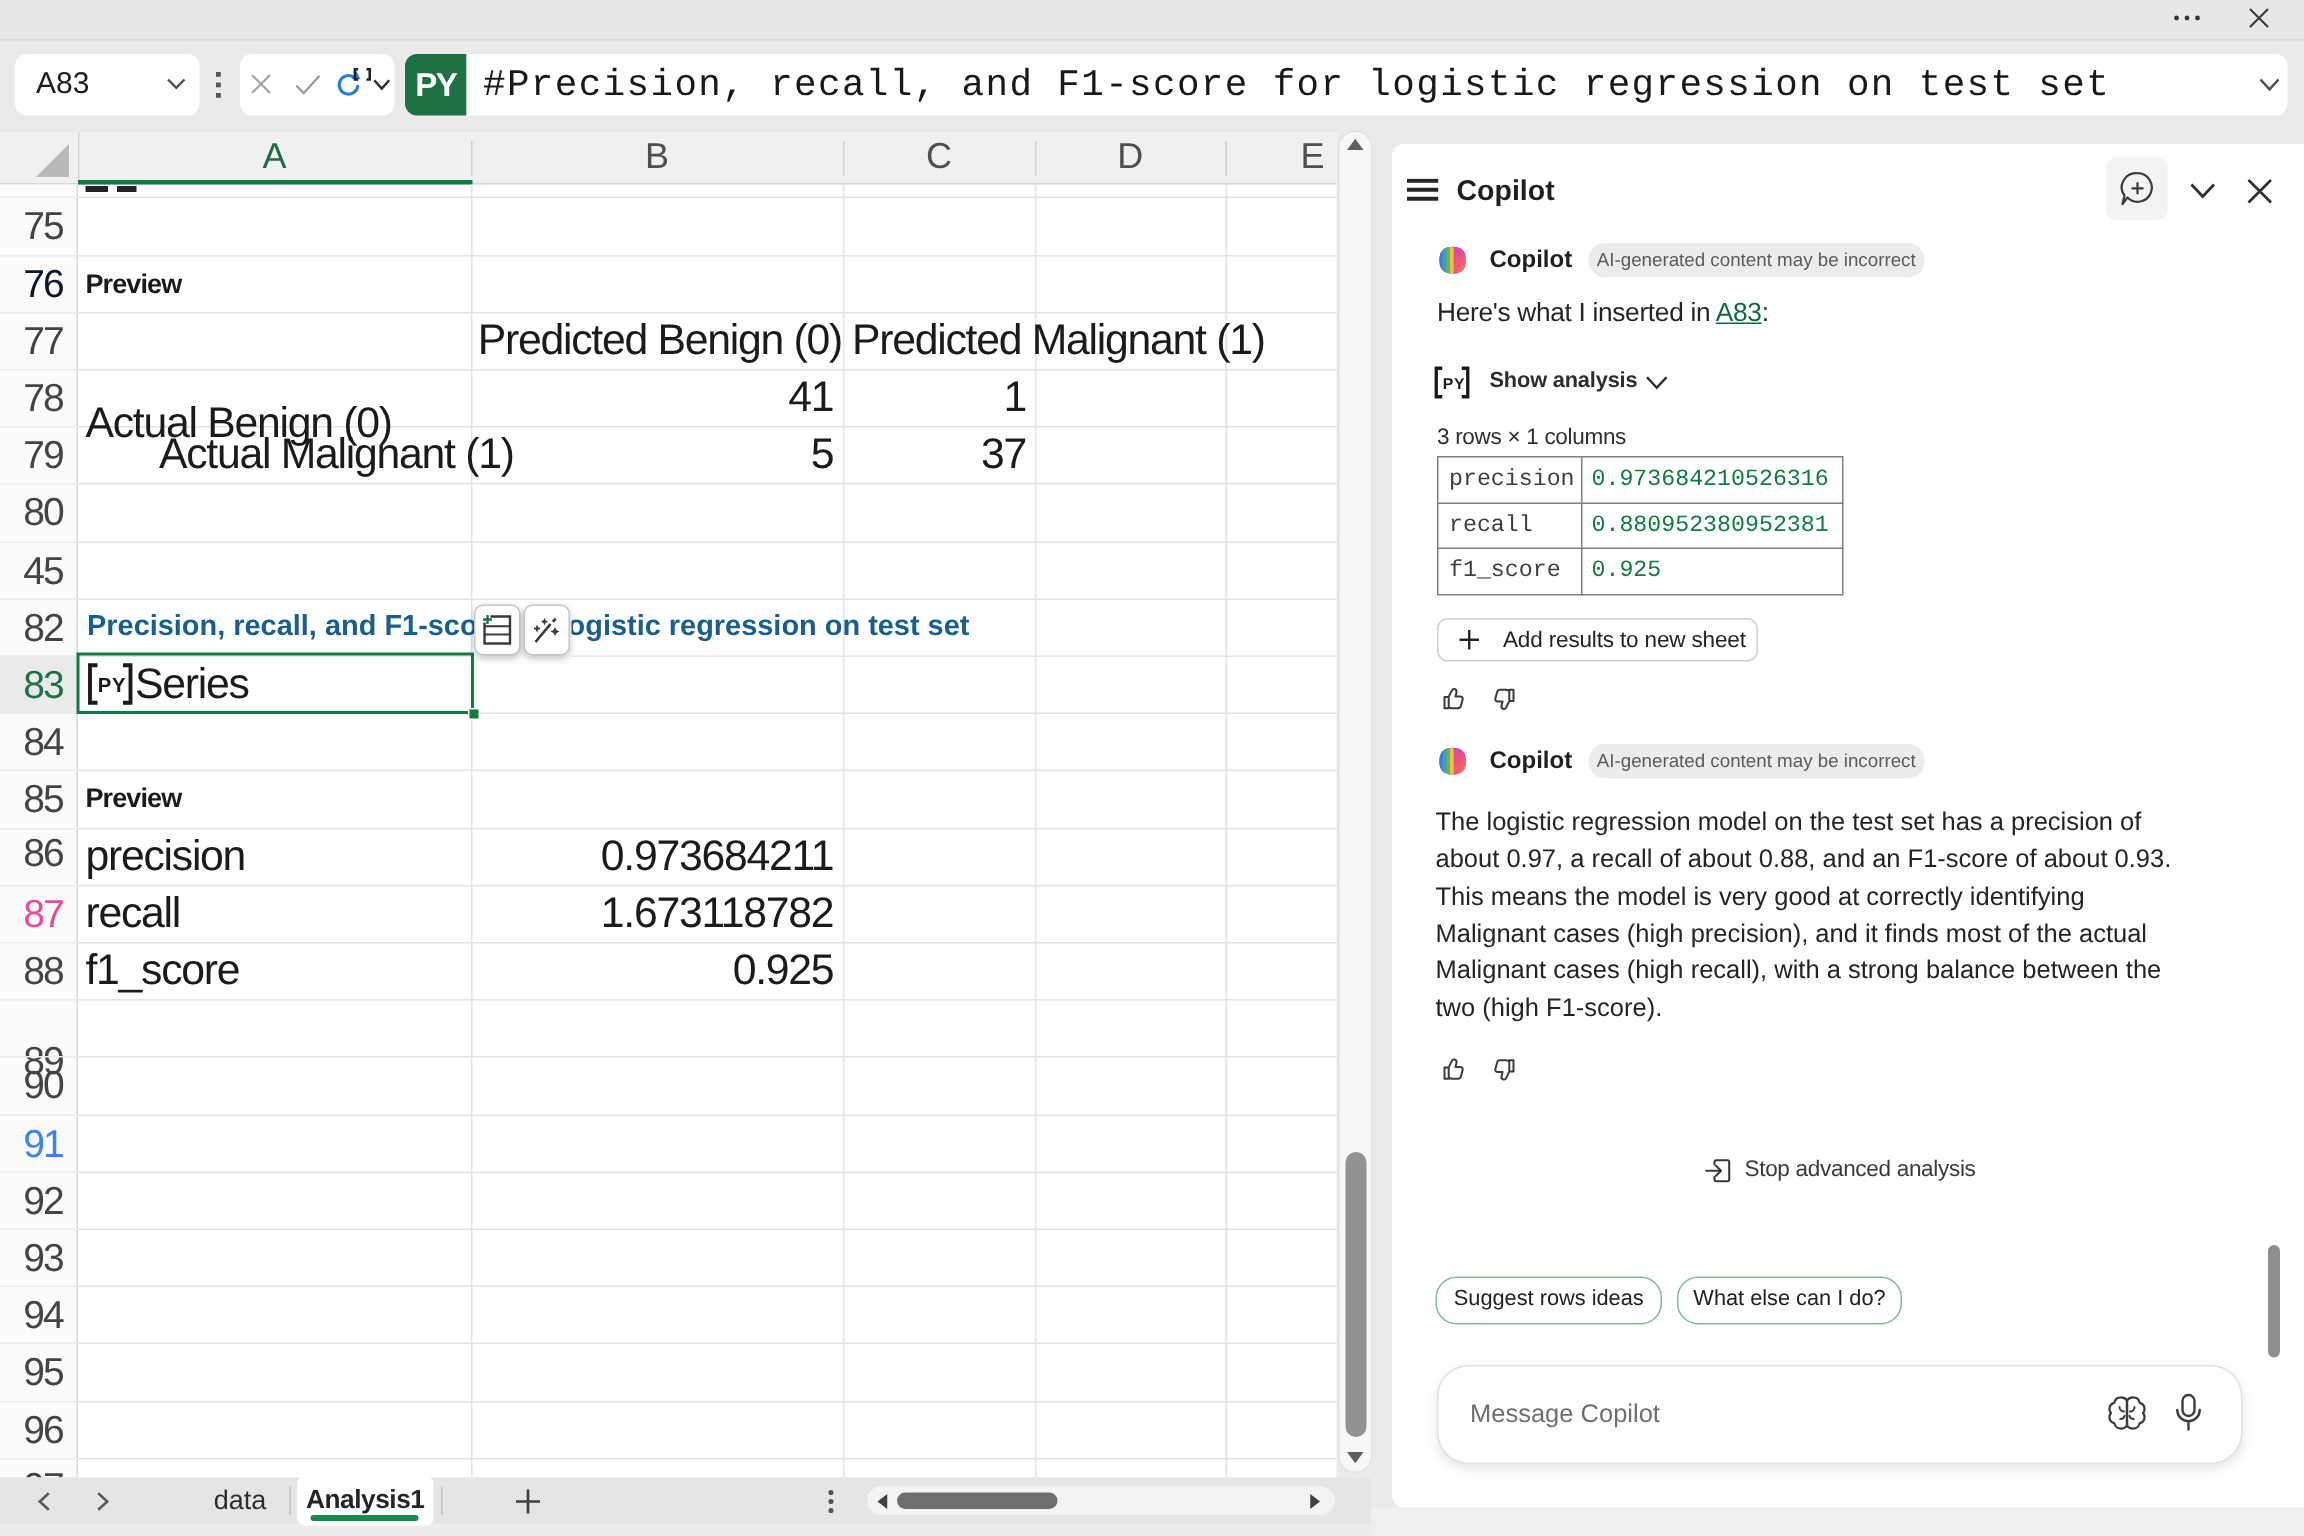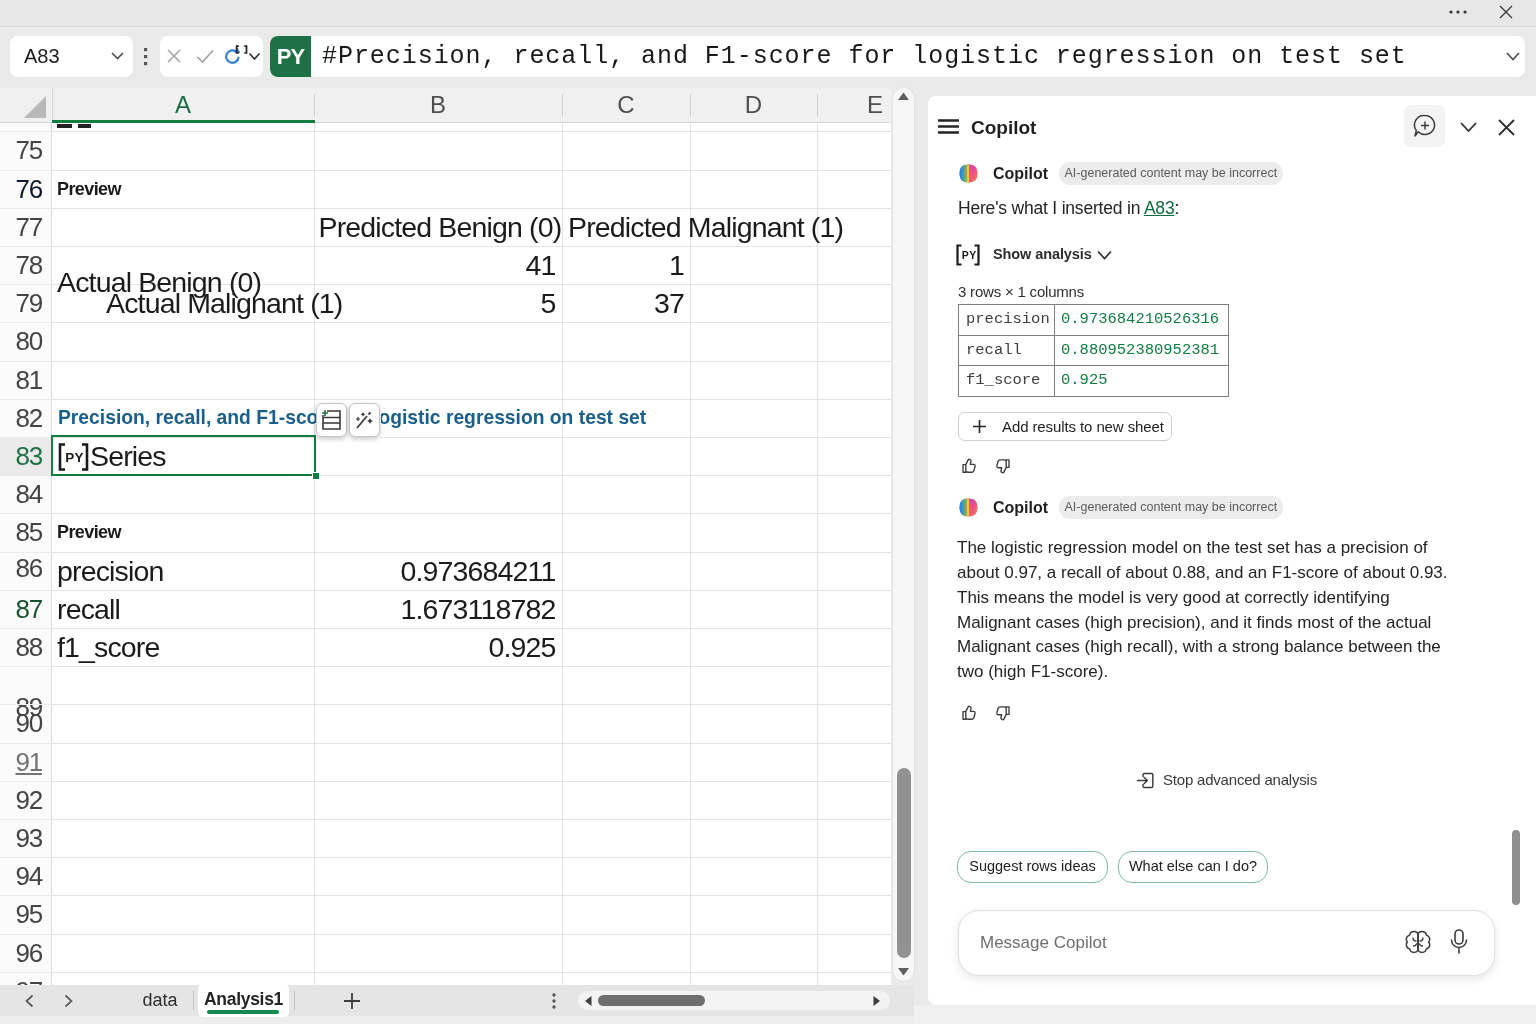--- a/index.html
+++ b/index.html
@@ -90,31 +90,31 @@
 
   <div class="abs" style="left:0;top:35px;width:52px;height:862px;background:#fbfbfb;border-right:1px solid #dadada;"></div>
   <div id="rownums">
       <div class="abs" style="left:0;top:348.9px;width:52px;height:38.2px;background:#eaeaea;"></div>
       <div class="rn" style="left:0;top:43.3px;height:38.2px;line-height:38.2px;color:#444;">75</div>
       <div class="rn" style="left:0;top:81.5px;height:38.2px;line-height:38.2px;color:#0f172a;">76</div>
       <div class="rn" style="left:0;top:119.7px;height:38.2px;line-height:38.2px;color:#444;">77</div>
       <div class="rn" style="left:0;top:157.9px;height:38.2px;line-height:38.2px;color:#444;">78</div>
       <div class="rn" style="left:0;top:196.1px;height:38.2px;line-height:38.2px;color:#444;">79</div>
       <div class="rn" style="left:0;top:234.3px;height:38.2px;line-height:38.2px;color:#444;">80</div>
-      <div class="rn" style="left:0;top:272.5px;height:38.2px;line-height:38.2px;color:#444;">81</div>
+      <div class="rn" style="left:0;top:272.5px;height:38.2px;line-height:38.2px;color:#444;">45</div>
       <div class="rn" style="left:0;top:310.7px;height:38.2px;line-height:38.2px;color:#444;">82</div>
       <div class="rn" style="left:0;top:348.9px;height:38.2px;line-height:38.2px;color:#1e7145;">83</div>
       <div class="rn" style="left:0;top:387.1px;height:38.2px;line-height:38.2px;color:#444;">84</div>
       <div class="rn" style="left:0;top:425.3px;height:38.2px;line-height:38.2px;color:#444;">85</div>
       <div class="rn" style="left:0;top:461px;height:38.2px;line-height:38.2px;color:#444;">86</div>
-      <div class="rn" style="left:0;top:501.7px;height:38.2px;line-height:38.2px;color:#14532d;">87</div>
+      <div class="rn" style="left:0;top:501.7px;height:38.2px;line-height:38.2px;color:#ec4899;">87</div>
       <div class="rn" style="left:0;top:539.9px;height:38.2px;line-height:38.2px;color:#444;">88</div>
       <div class="rn" style="left:0;top:578.1px;height:38.2px;line-height:38.2px;color:#444;margin-top:22px;">89</div>
       <div class="rn" style="left:0;top:616.3px;height:38.2px;line-height:38.2px;color:#444;">90</div>
-      <div class="rn" style="left:0;top:654.5px;height:38.2px;line-height:38.2px;color:#737373;text-decoration:underline;">91</div>
+      <div class="rn" style="left:0;top:654.5px;height:38.2px;line-height:38.2px;color:#3b82f6;">91</div>
       <div class="rn" style="left:0;top:692.7px;height:38.2px;line-height:38.2px;color:#444;">92</div>
       <div class="rn" style="left:0;top:730.9px;height:38.2px;line-height:38.2px;color:#444;">93</div>
       <div class="rn" style="left:0;top:769.1px;height:38.2px;line-height:38.2px;color:#444;">94</div>
       <div class="rn" style="left:0;top:807.3px;height:38.2px;line-height:38.2px;color:#444;">95</div>
       <div class="rn" style="left:0;top:845.5px;height:38.2px;line-height:38.2px;color:#444;">96</div>
       <div class="rn" style="left:0;top:883.7px;height:38.2px;line-height:38.2px;color:#444;">97</div>
     </div>
 
   <div id="gridlines">
       <div class="gl" style="left:52px;top:43.3px;width:839px;height:1px;"></div>

